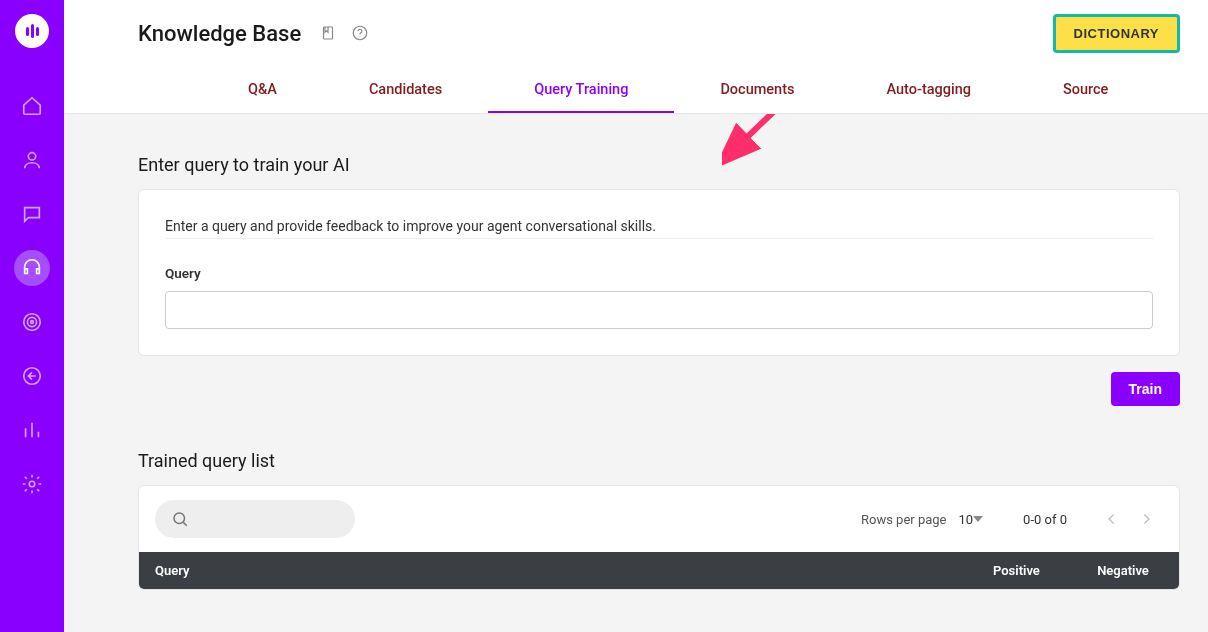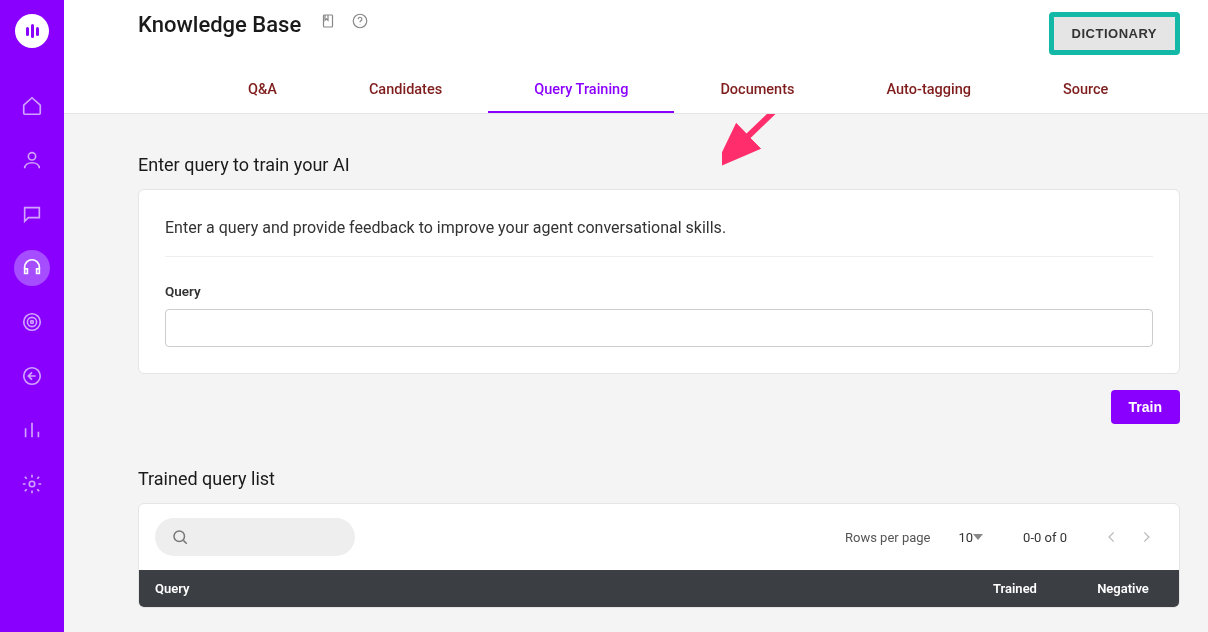--- a/index.html
+++ b/index.html
@@ -50,30 +50,30 @@
     .sidebar-item.active { background: #A64DFF; }
     .sidebar-item.active svg { stroke: #fff; }
 
     
     .main { flex: 1; display: flex; flex-direction: column; }
 
     
     .header {
       height: 66px;
       display: flex;
-      align-items: flex-start;
-      padding: 12px 28px 0 74px;
+      align-items: center;
+      padding: 0 28px 0 74px;
     }
     .page-title { font-size: 22px; font-weight: 500; color: #1a1a1a; }
     .header-icons { display: flex; align-items: center; gap: 14px; margin-left: 18px; }
     .header-icons svg { width: 18px; height: 18px; stroke: #888; fill: none; stroke-width: 1.6; cursor: pointer; }
     .spacer { flex: 1; }
     .dictionary-btn {
-      border: 5px solid #14b8a6;
-      background: #e5e5e5;
+      border: 3px solid #14b8a6;
+      background: #fde047;
       border-radius: 4px;
       padding: 9px 18px;
       font-size: 13px;
       font-weight: 600;
       letter-spacing: 0.5px;
       color: #333;
       cursor: pointer;
     }
 
     
@@ -116,21 +116,21 @@
       position: relative;
     }
     .section-title { font-size: 18px; font-weight: 400; color: #1a1a1a; margin-bottom: 14px; }
     .card {
       background: #fff;
       border: 1px solid #e5e5e5;
       border-radius: 6px;
       padding: 28px 26px 26px 26px;
       margin-bottom: 16px;
     }
-    .card-desc { font-size: 16px; color: #333; padding-bottom: 19px; border-bottom: 1px solid #eee; margin-bottom: 26px; }
+    .card-desc { font-size: 14px; color: #333; padding-bottom: 4px; border-bottom: 1px solid #eee; margin-bottom: 26px; }
     .input-label { font-size: 13.5px; font-weight: 600; color: #333; margin-bottom: 10px; }
     .query-input {
       width: 100%;
       height: 38px;
       border: 1px solid #ccc;
       border-radius: 4px;
       padding: 0 10px;
       font-size: 14px;
     }
     .train-row { display: flex; justify-content: flex-end; margin-bottom: 44px; }
@@ -160,21 +160,21 @@
     .search-pill {
       width: 200px;
       height: 38px;
       background: #eee;
       border-radius: 20px;
       display: flex;
       align-items: center;
       padding: 0 16px;
     }
     .search-pill svg { width: 18px; height: 18px; stroke: #777; fill: none; stroke-width: 2; }
-    .pager-label { font-size: 13px; color: #555; margin-right: 28px; }
+    .pager-label { font-size: 13px; color: #555; margin-right: 12px; }
     .pager-select { font-size: 13px; color: #333; margin-right: 40px; display: flex; align-items: center; cursor: pointer; }
     .pager-range { font-size: 13px; color: #333; margin-right: 28px; text-align: center; }
     .pager-arrow { width: 34px; height: 34px; display: flex; align-items: center; justify-content: center; cursor: pointer; }
     .pager-arrow svg { width: 14px; height: 14px; stroke: #bbb; fill: none; stroke-width: 2.2; }
 
     .table-header {
       background: #3b3f44;
       color: #fff;
       display: flex;
       padding: 11px 16px;
@@ -327,19 +327,19 @@
             </svg>
         </div>
         <div class="pager-arrow">
           <svg viewBox="0 0 24 24">
               <polyline points="9 4 17 12 9 20"></polyline>
             </svg>
         </div>
       </div>
       <div class="table-header">
         <div class="th-query">Query</div>
-        <div class="th-pos">Trained</div>
+        <div class="th-pos">Positive</div>
         <div class="th-neg">Negative</div>
       </div>
     </div>
 
   </div>
 </div>
 
 </body></html>

